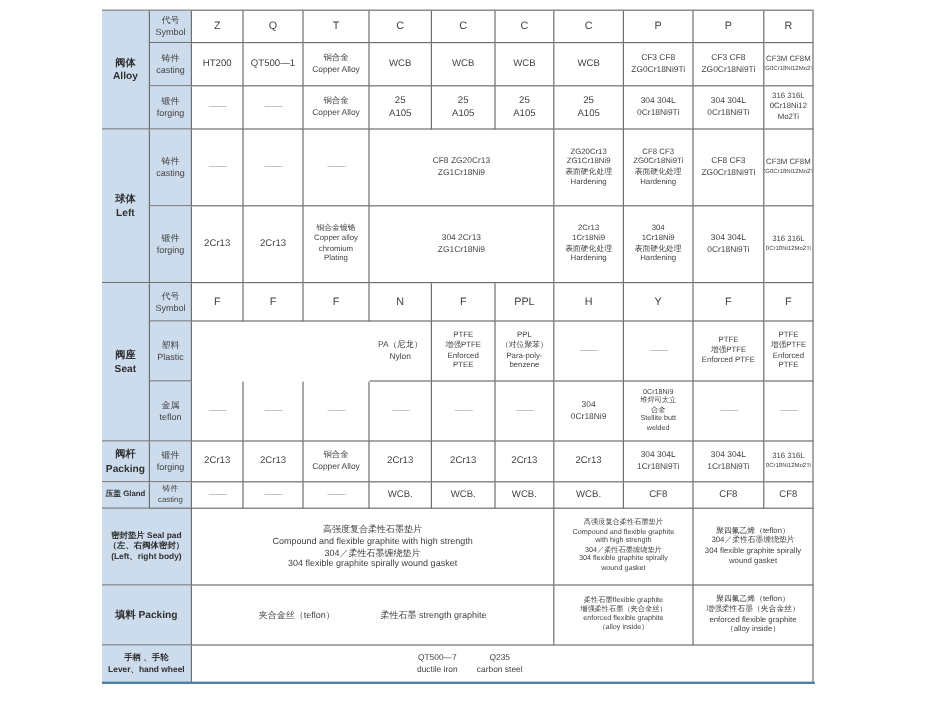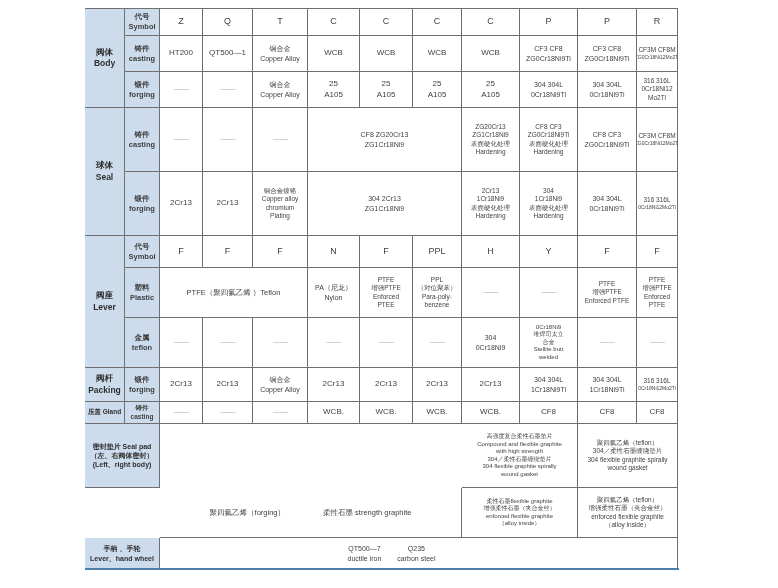--- a/index.html
+++ b/index.html
@@ -14,51 +14,52 @@
     border-top:1px solid var(--bd);
     background:#fff;
   }
   .c{
     display:flex; flex-direction:column; align-items:center; justify-content:center;
     text-align:center; white-space:pre-line;
     border-right:1px solid var(--bd); border-bottom:1px solid var(--bd);
     color:var(--txt); font-size:8px; line-height:1.3; overflow:hidden; padding:0 1px; box-sizing:border-box;
   }
   .lbl{background:var(--lbg); font-weight:bold; color:#2e2e2e; font-size:8.5px;}
-  .sub{background:var(--lbg); font-size:7.5px;font-weight:bold;}
+  .sub{background:var(--lbg); font-size:7.5px;}
   .f9{font-size:9px;}
   .f75{font-size:7.5px;}
   .f7{font-size:7px;}
   .f65{font-size:6.5px; line-height:1.25;}
   .f6{font-size:6px; line-height:1.25;}
   .t2{font-size:5px; line-height:1.5; white-space:nowrap;}
   .dash{color:#a9a9a9; letter-spacing:-1px;}
   .nb{border-bottom:none;}
   .hflex{flex-direction:row; gap:38px;}
   .lever-flex{flex-direction:row; gap:16px; padding-right:55px;}
   .accent-line{position:absolute; left:85px; top:568px; width:594px; height:2px; background:var(--accent);}
 </style>
 </head>
 <body>
 
 <div class="stage">
   <div class="grid">
 
     <div class="c lbl" style="grid-area:1/1/4/2">阀体
-Body</div>
+Alloy</div>
     <div class="c lbl" style="grid-area:4/1/6/2">球体
-Seal</div>
+Left</div>
     <div class="c lbl" style="grid-area:6/1/9/2">阀座
-Lever</div>
+Seat</div>
     <div class="c lbl" style="grid-area:9/1/10/2">阀杆
 Packing</div>
     <div class="c lbl" style="grid-area:10/1/11/2;font-size:6.5px">压盖 Gland</div>
     <div class="c lbl f7" style="grid-area:11/1/12/3">密封垫片 Seal pad
 （左、右阀体密封）
 (Left、right body)</div>
+    <div class="c lbl" style="grid-area:12/1/13/3">填料 Packing</div>
     <div class="c lbl f7 nb" style="grid-area:13/1/14/3">手柄 、手轮
 Lever、hand wheel</div>
 
     <div class="c sub" style="grid-area:1/2/2/3">代号
 Symbol</div>
     <div class="c sub" style="grid-area:2/2/3/3">铸件
 casting</div>
     <div class="c sub" style="grid-area:3/2/4/3">锻件
 forging</div>
     <div class="c sub" style="grid-area:4/2/5/3">铸件
@@ -162,21 +163,20 @@
     <div class="c f9" style="grid-area:6/4/7/5">F</div>
     <div class="c f9" style="grid-area:6/5/7/6">F</div>
     <div class="c f9" style="grid-area:6/6/7/7">N</div>
     <div class="c f9" style="grid-area:6/7/7/8">F</div>
     <div class="c f9" style="grid-area:6/8/7/9">PPL</div>
     <div class="c f9" style="grid-area:6/9/7/10">H</div>
     <div class="c f9" style="grid-area:6/10/7/11">Y</div>
     <div class="c f9" style="grid-area:6/11/7/12">F</div>
     <div class="c f9" style="grid-area:6/12/7/13">F</div>
 
-    <div class="c f75" style="grid-area:7/3/8/6">PTFE（聚四氟乙烯 ）Teflon</div>
     <div class="c f7" style="grid-area:7/6/8/7">PA（尼龙）
 Nylon</div>
     <div class="c f65" style="grid-area:7/7/8/8">PTFE
 增强PTFE
 Enforced
 PTEE</div>
     <div class="c f65" style="grid-area:7/8/8/9">PPL
 （对位聚苯）
 Para-poly-
 benzene</div>
@@ -224,32 +224,36 @@
     <div class="c dash" style="grid-area:10/4/11/5">——</div>
     <div class="c dash" style="grid-area:10/5/11/6">——</div>
     <div class="c" style="grid-area:10/6/11/7">WCB.</div>
     <div class="c" style="grid-area:10/7/11/8">WCB.</div>
     <div class="c" style="grid-area:10/8/11/9">WCB.</div>
     <div class="c" style="grid-area:10/9/11/10">WCB.</div>
     <div class="c" style="grid-area:10/10/11/11">CF8</div>
     <div class="c" style="grid-area:10/11/11/12">CF8</div>
     <div class="c" style="grid-area:10/12/11/13">CF8</div>
 
+    <div class="c f75" style="grid-area:11/3/12/9">高强度复合柔性石墨垫片
+Compound and flexible graphite with high strength
+304／柔性石墨缠绕垫片
+304 flexible graphite spirally wound gasket</div>
     <div class="c f6" style="grid-area:11/9/12/11">高强度复合柔性石墨垫片
 Compound and flexible graphite
 with high strength
 304／柔性石墨缠绕垫片
 304 flexible graphite spirally
 wound gasket</div>
     <div class="c f65" style="grid-area:11/11/12/13">聚四氟乙烯（teflon）
 304／柔性石墨缠绕垫片
 304 flexible graphite spirally
 wound gasket</div>
 
-    <div class="c f75 hflex" style="grid-area:12/3/13/9"><span>聚四氟乙烯（forging）</span><span>柔性石墨 strength graphite</span></div>
+    <div class="c f75 hflex" style="grid-area:12/3/13/9"><span>夹合金丝（teflon）</span><span>柔性石墨 strength graphite</span></div>
     <div class="c f6" style="grid-area:12/9/13/11">柔性石墨flexible graphite
 增强柔性石墨（夹合金丝）
 enforced flexible graphite
 （alloy inside）</div>
     <div class="c f65" style="grid-area:12/11/13/13">聚四氟乙烯（teflon）
 增强柔性石墨（夹合金丝）
 enforced flexible graphite
 （alloy inside）</div>
 
     <div class="c f7 lever-flex nb" style="grid-area:13/3/14/13"><span>QT500—7

